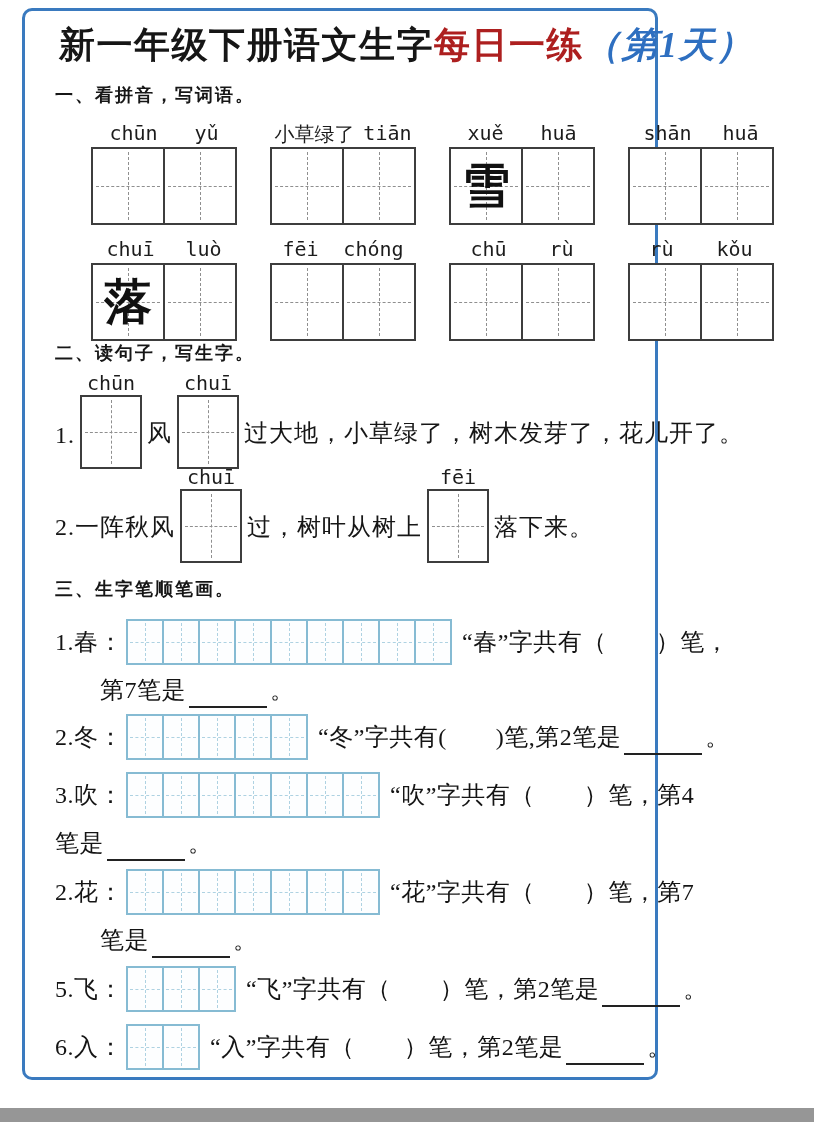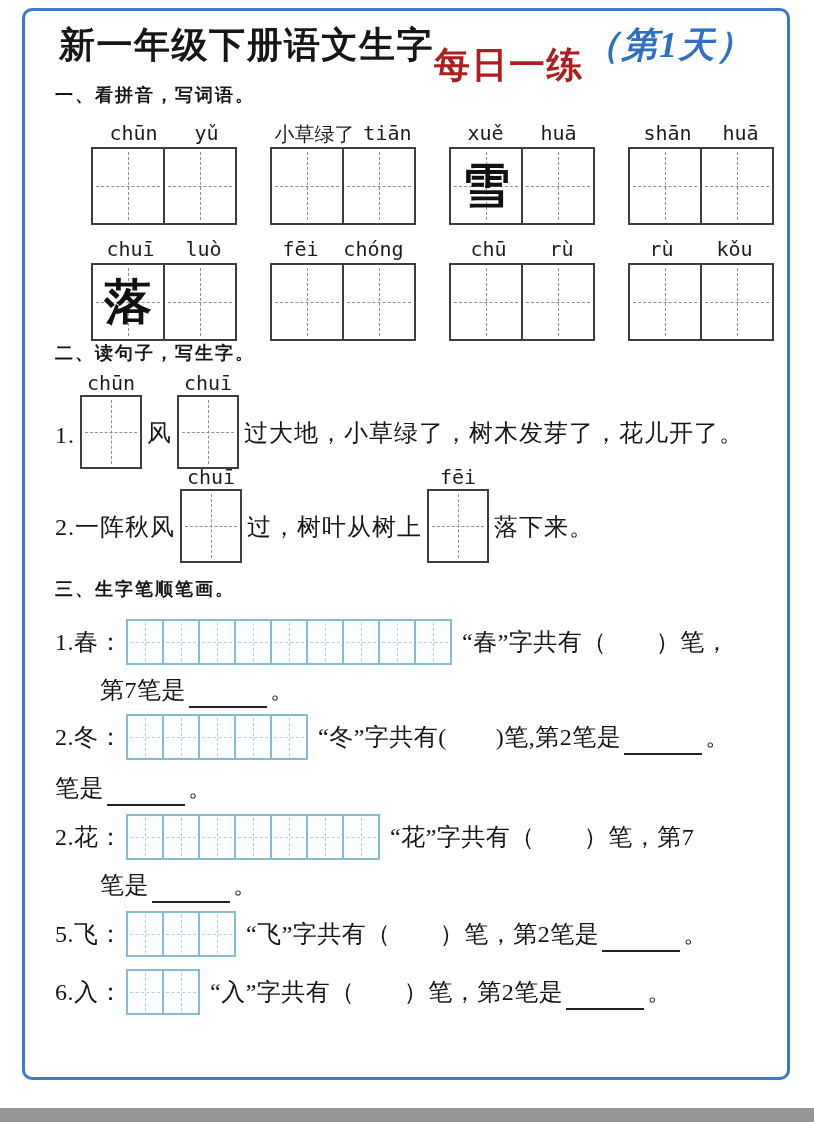--- a/index.html
+++ b/index.html
@@ -1,24 +1,24 @@
 <!DOCTYPE html>
 <html><head>
 <meta charset="utf-8">
 <style>
   html,body{margin:0;padding:0;width:814px;height:1122px;background:#ffffff;overflow:hidden;
             font-family:"Liberation Serif",serif;color:#161616;}
-  #frame{position:absolute;left:22px;top:8px;width:768px;height:1072px;
+  #frame{position:absolute;left:22px;top:8px;width:636px;height:1072px;
          border:3px solid #3a7abf;border-radius:10px;background:#ffffff;box-sizing:border-box;}
   #footer-bar{position:absolute;left:0;right:0;bottom:0;height:14px;background:#969696;}
 
   
   #title{position:absolute;left:34px;top:10px;display:flex;white-space:nowrap;
          font-weight:700;font-size:36px;letter-spacing:1.5px;}
-  .t-red{color:#ad1f1f;margin-top:20px;} .t-blue{color:#2e6fc0;font-style:italic;}
+  .t-red{color:#ad1f1f;} .t-blue{color:#2e6fc0;font-style:italic;}
 
   
   .sec-heading{position:absolute;left:30px;font-size:18px;font-weight:700;letter-spacing:2px;}
   #s1h{top:72px;} #s2h{top:330px;} #s3h{top:566px;}
 
   
   #s1rows{position:absolute;left:62px;top:110px;}
   .pinyin-row{display:flex;gap:33px;margin-left:4px;margin-bottom:12px;}
   .pinyin-label{display:flex;justify-content:space-around;width:146px;height:26px;
                 font-family:"DejaVu Sans Mono",monospace;font-size:20px;color:#1c1c1c;}
@@ -221,20 +221,33 @@
             <div class="gcell"></div>
             <div class="gcell"></div>
             <div class="gcell"></div>
           </div>
           <span class="stroke-text">“冬”字共有(　　)笔,第2笔是</span>
           <span class="blank"></span>
           <span class="stroke-text">。</span>
         </div>
       </div>
       <div class="stroke-item" style="margin-bottom: 10px;">
+        <div class="stroke-line">
+          <span class="item-label">3.吹：</span>
+          <div class="stroke-grid">
+            <div class="gcell"></div>
+            <div class="gcell"></div>
+            <div class="gcell"></div>
+            <div class="gcell"></div>
+            <div class="gcell"></div>
+            <div class="gcell"></div>
+            <div class="gcell"></div>
+          </div>
+          <span class="stroke-text">“吹”字共有（　　）笔，第4</span>
+        </div>
         <div class="stroke-line l2" style="margin-left: 0px;">
           <span class="stroke-text">笔是</span>
           <span class="blank"></span>
           <span class="stroke-text">。</span>
         </div>
       </div>
       <div class="stroke-item" style="margin-bottom: 10px;">
         <div class="stroke-line">
           <span class="item-label">2.花：</span>
           <div class="stroke-grid">

